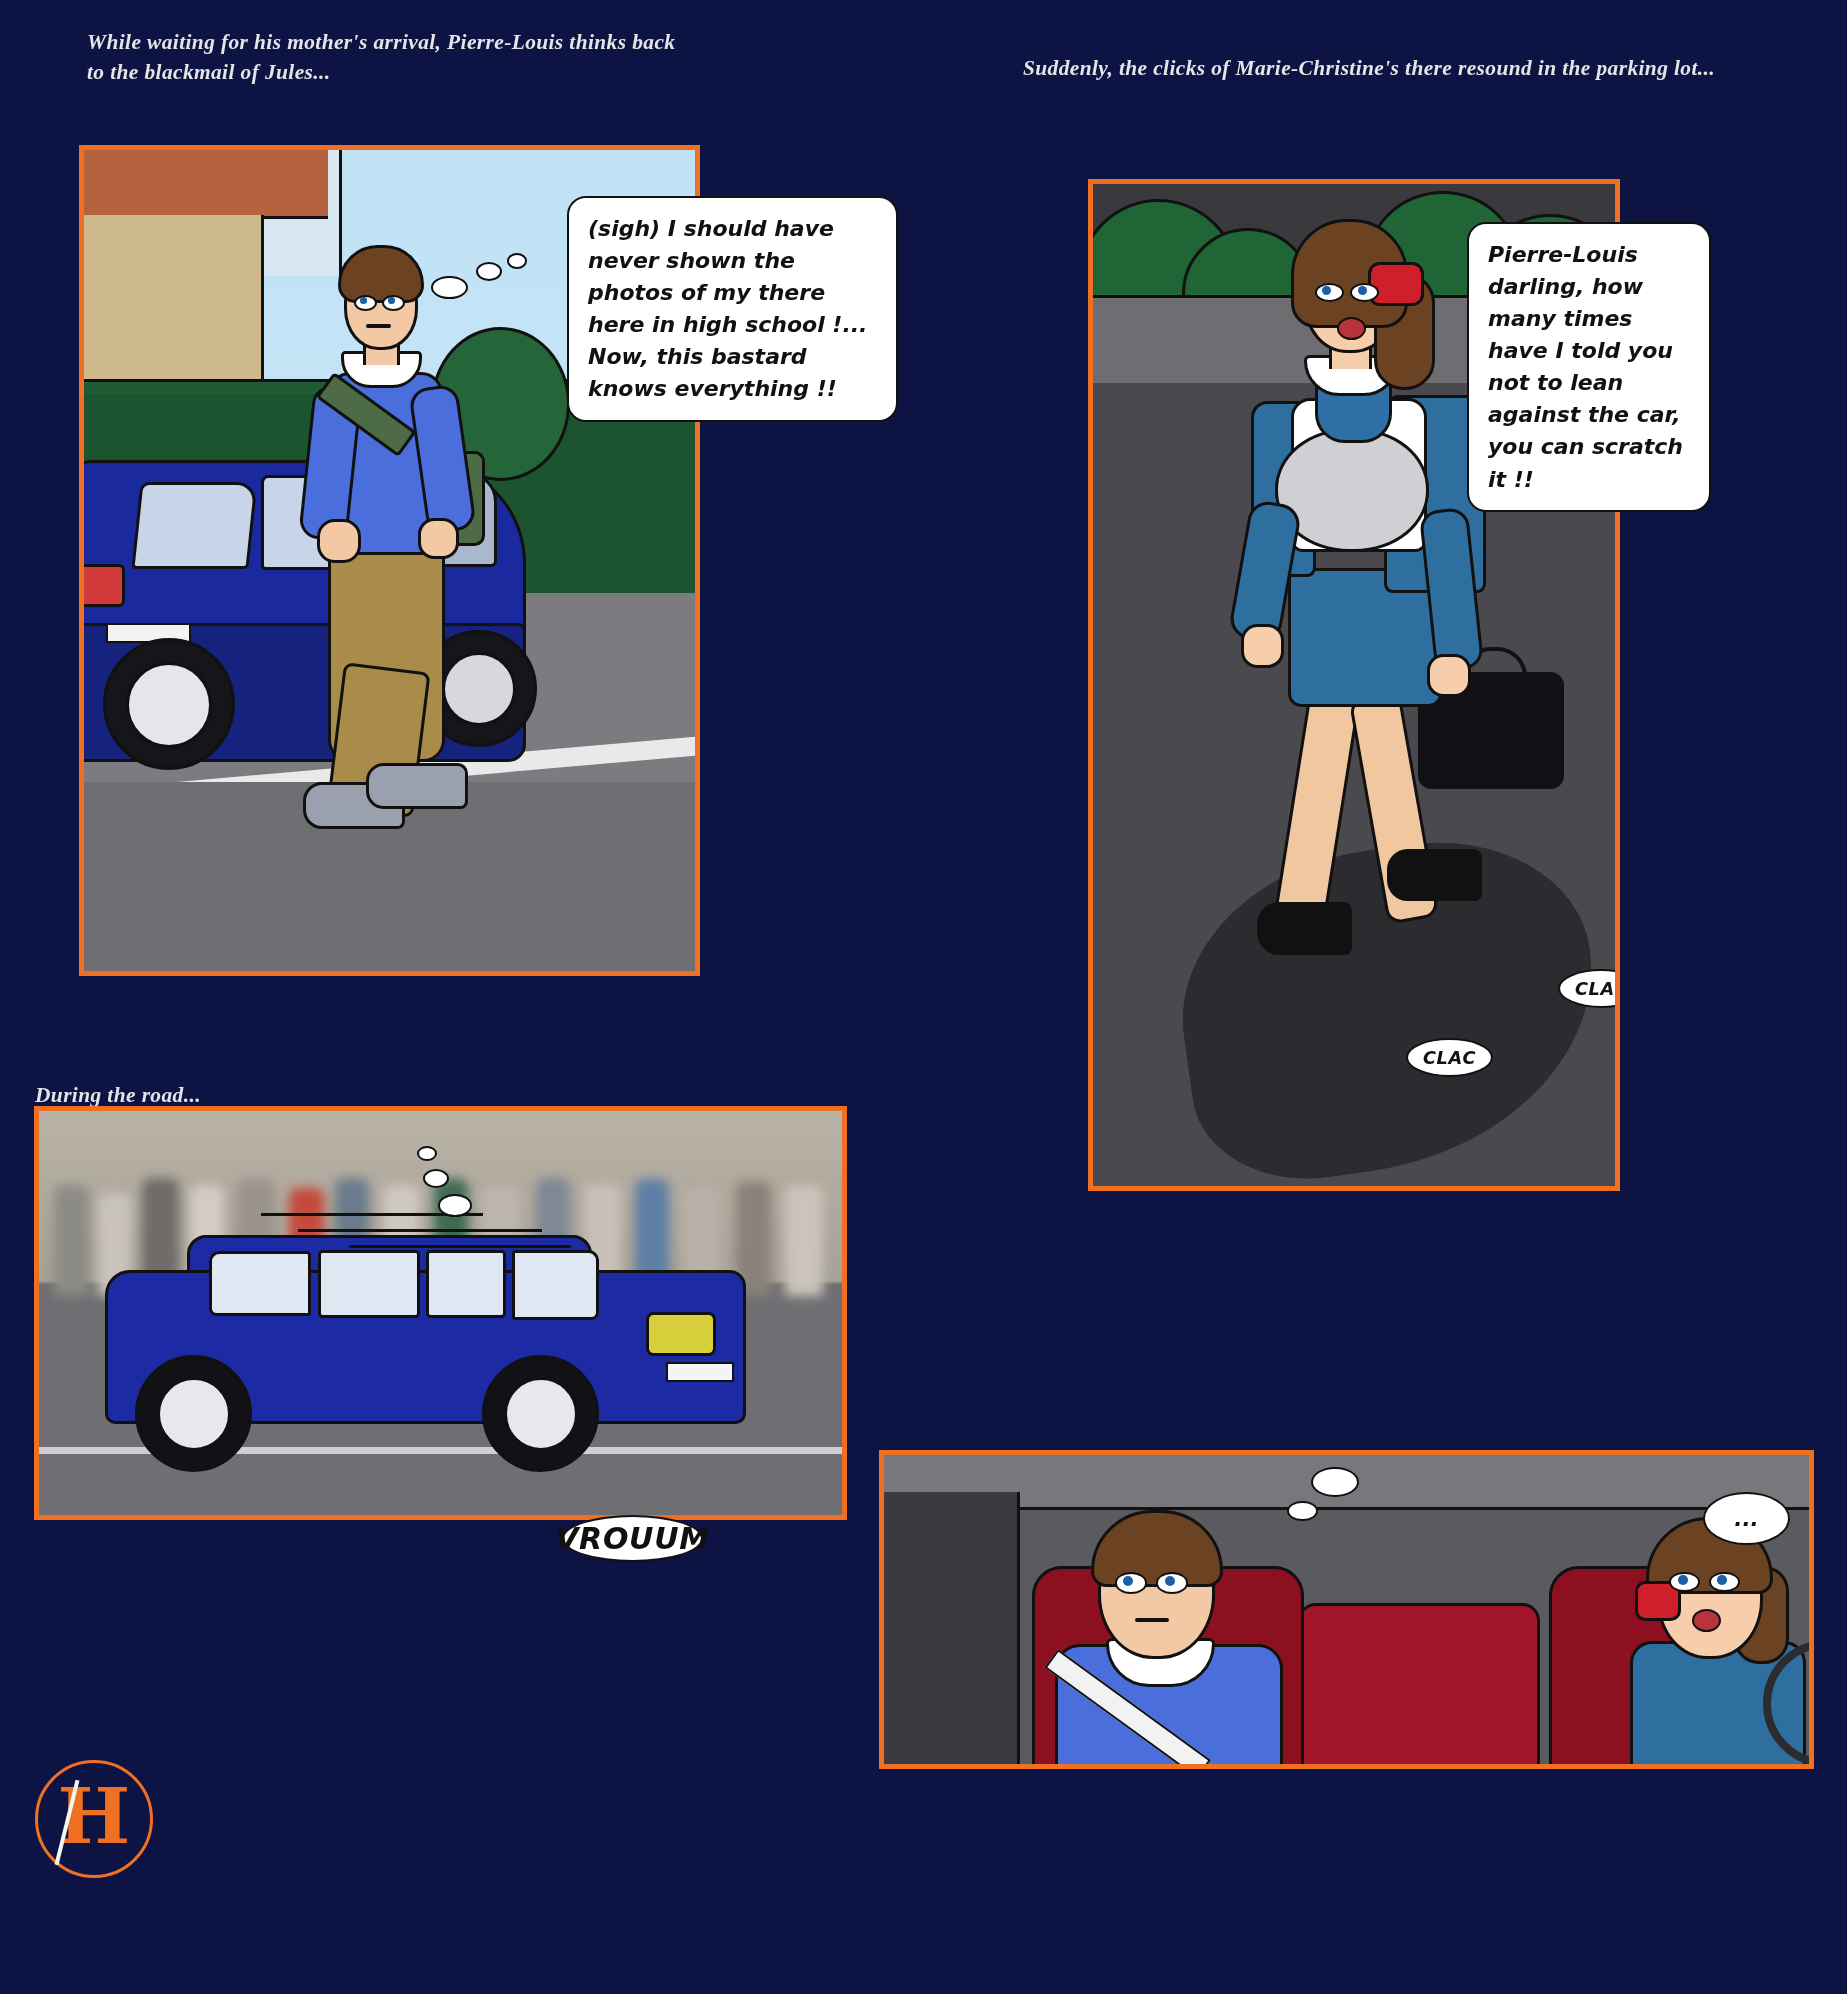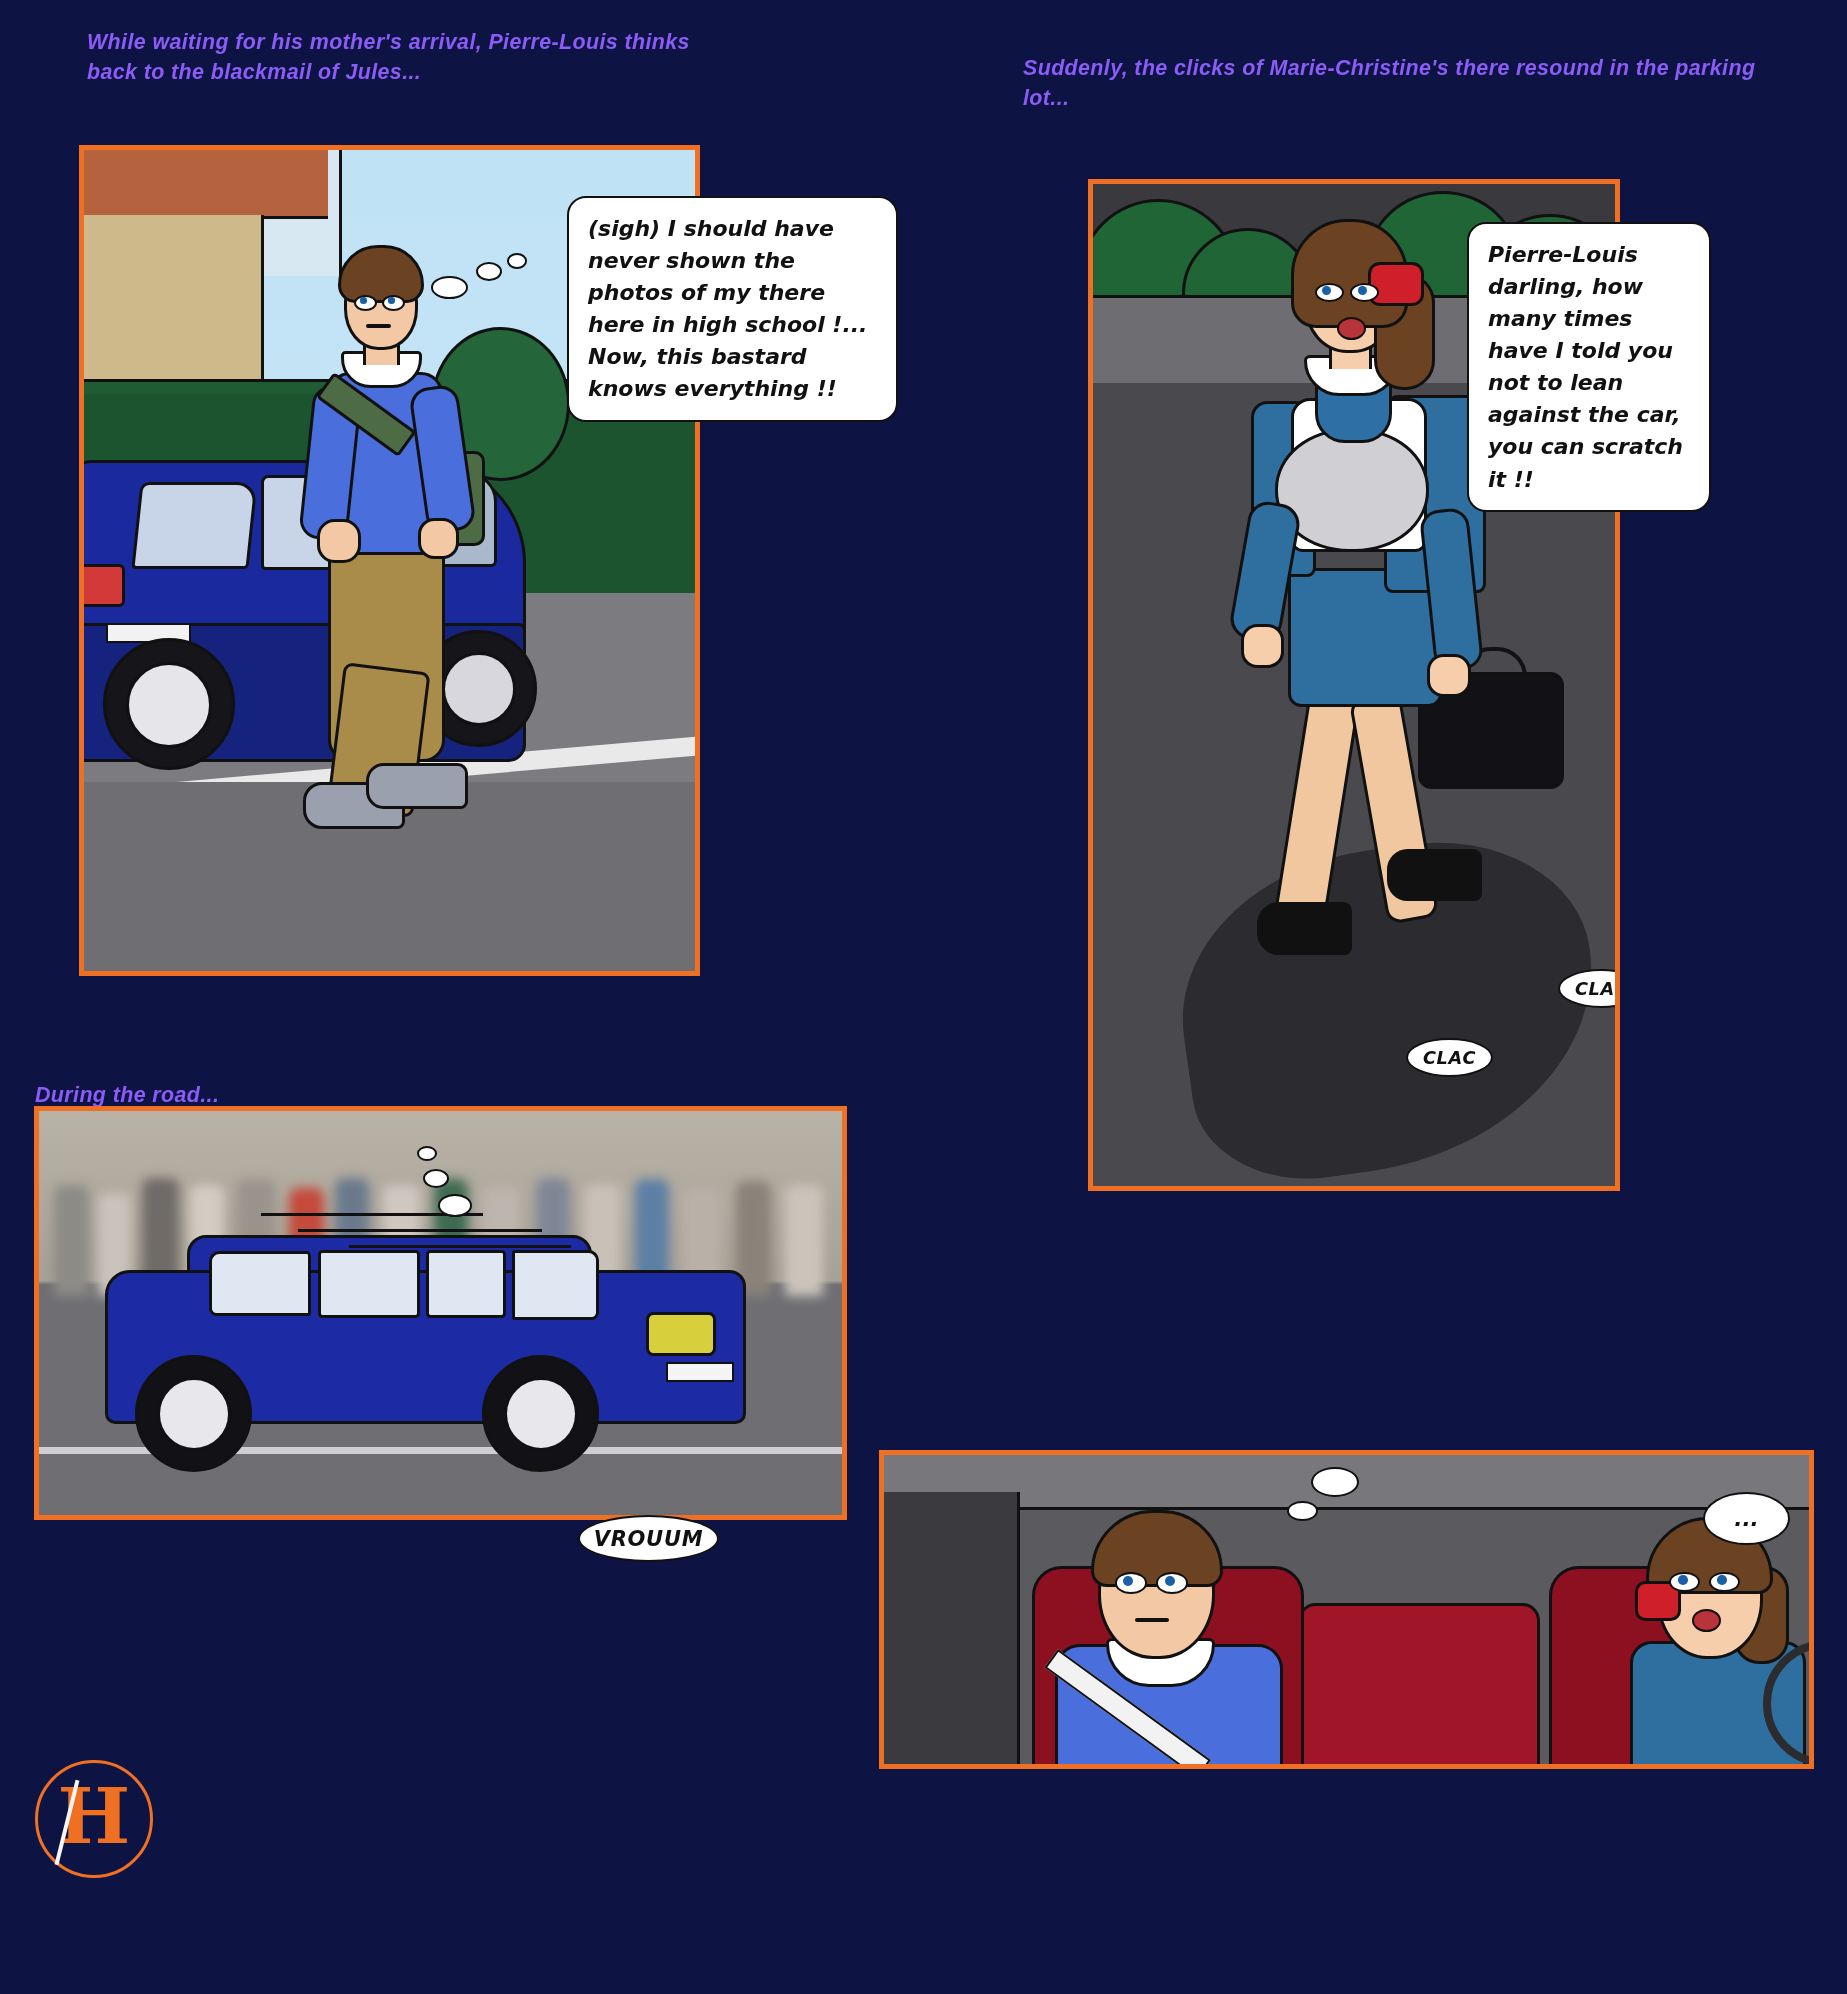--- a/index.html
+++ b/index.html
@@ -17,22 +17,22 @@
   }
   .page {
     position: absolute;
     inset: 0;
     background: #0d1444;
   }
 
   
   .caption {
     position: absolute;
-    color: #8b5cf6;
-    font-family: Liberation Sans, sans-serif;
+    color: #e5e5e5;
+    font-family: Liberation Serif, serif;
     font-style: italic;
     font-weight: 700;
     font-size: 21.4px;
     line-height: 1.42;
     letter-spacing: 0.4px;
   }
 
   
   .panel {
     position: absolute;
@@ -385,21 +385,21 @@
     <div class="speedline" style="left:222px; top:102px; width:222px;"></div>
     <div class="speedline" style="left:259px; top:118px; width:244px;"></div>
     <div class="speedline" style="left:310px; top:134px; width:222px;"></div>
 
     <div class="thoughtdot" style="left:399px; top:83px; width:29.6px; height:19px;"></div>
     <div class="thoughtdot" style="left:384px; top:58px; width:22px; height:14.8px;"></div>
     <div class="thoughtdot" style="left:378px; top:35px; width:16.3px; height:11px;"></div>
   </div>
 
 
-  <div class="sfx" style="left:578px; top:1515px; width:137px; height:43px; font-size:21px;">VROUUM</div>
+  <div class="sfx" style="left:562px; top:1515px; width:137px; height:43px; font-size:30px;">VROUUM</div>
 
   <div class="panel" id="panel4">
     <div class="p4-bg"></div>
     <div class="p4-ceiling"></div>
     <div class="p4-windshield"></div>
     <div class="p4-seatM"></div>
     <div class="p4-seatL"></div>
     <div class="p4-seatR"></div>
 
     <div class="p4-boybody"></div>

